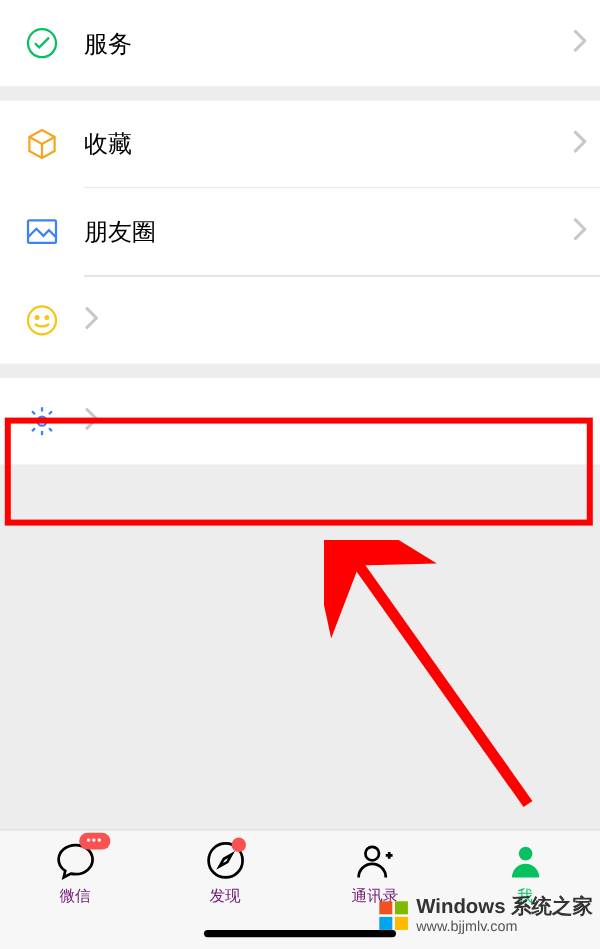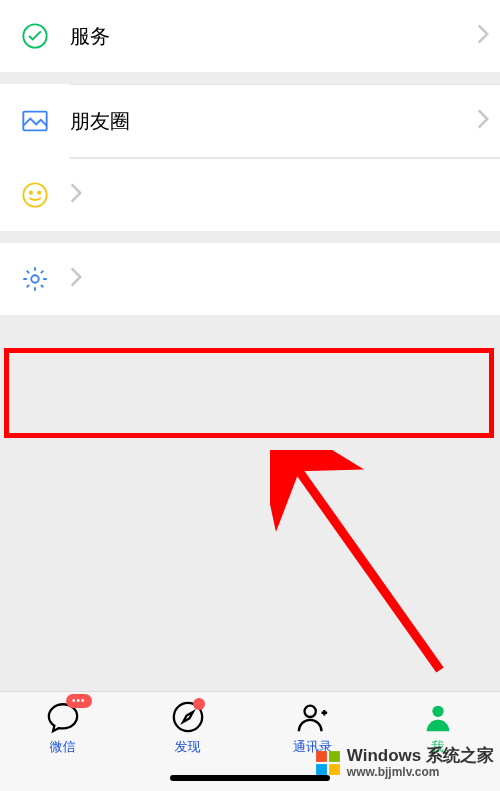--- a/index.html
+++ b/index.html
@@ -98,21 +98,21 @@
       width: 34px;
       height: 34px;
       display: flex;
       align-items: center;
       justify-content: center;
       position: relative;
     }
     .tab .tab-label {
       margin-top: 4px;
       font-size: 13px;
-      color: #1d4ed8;
+      color: #701a75;
     }
     .tab.active .tab-label {
       color: #07c160;
     }
     .tab .badge-dots {
       position: absolute;
       top: -6px;
       right: -12px;
       background: #fa5151;
       color: #fff;
@@ -164,21 +164,20 @@
       flex-direction: column;
       line-height: 1.1;
     }
     .watermark .wtext .t1 {
       font-size: 17px;
       font-weight: 700;
     }
     .watermark .wtext .t2 {
       font-size: 12px;
       color: #555;
-      font-weight: bold;
     }
   </style>
 </head>
 <body>
 
 <div class="section">
   <div class="row">
     <span class="icon-wrap">
       <svg width="28" height="28" viewBox="0 0 24 24" fill="none" stroke="#07c160" stroke-width="1.6">
         <circle cx="12" cy="12" r="10"></circle>
@@ -190,20 +189,35 @@
       <svg width="12" height="20" viewBox="0 0 8 14" fill="none" stroke="#c7c7cc" stroke-width="1.8">
         <path d="M1 1 l6 6 l-6 6"></path>
       </svg>
     </span>
   </div>
 </div>
 
 <div class="spacer"></div>
 
 <div class="section">
+  <div class="row">
+    <span class="icon-wrap">
+      <svg width="28" height="28" viewBox="0 0 24 24" fill="none" stroke="#f5a623" stroke-width="1.6">
+        <path d="M12 2 L21 7 v10 L12 22 L3 17 V7 Z"></path>
+        <path d="M3 7 L12 12 L21 7"></path>
+        <path d="M12 12 v10"></path>
+      </svg>
+    </span>
+    <span class="label">收藏</span>
+    <span class="chevron">
+      <svg width="12" height="20" viewBox="0 0 8 14" fill="none" stroke="#c7c7cc" stroke-width="1.8">
+        <path d="M1 1 l6 6 l-6 6"></path>
+      </svg>
+    </span>
+  </div>
   <div class="divider"></div>
 
   <div class="row">
     <span class="icon-wrap">
       <svg width="28" height="28" viewBox="0 0 24 24" fill="none" stroke="#3b82f6" stroke-width="1.6">
         <rect x="2" y="4" width="20" height="16" rx="1"></rect>
         <path d="M2 16 l6-6 l5 5 l4-4 l5 5"></path>
       </svg>
     </span>
     <span class="label">朋友圈</span>

